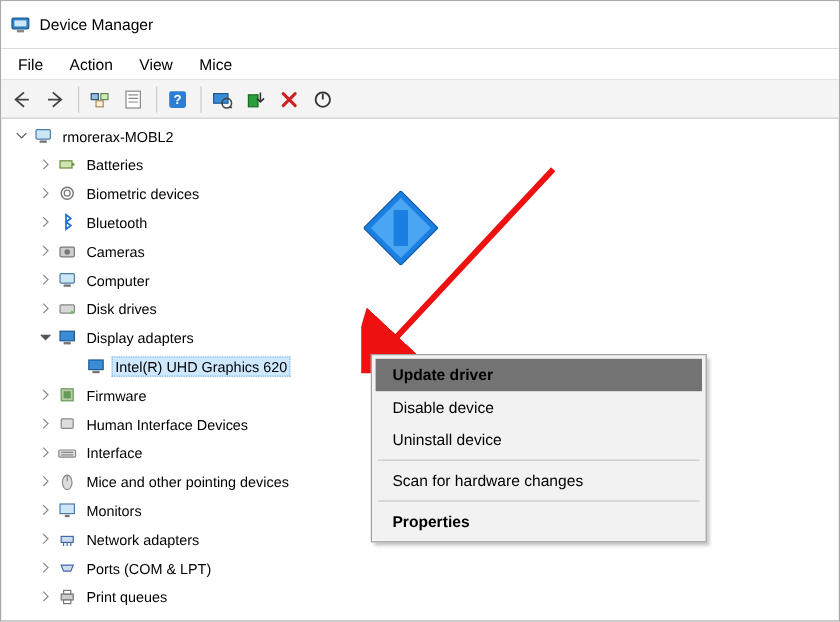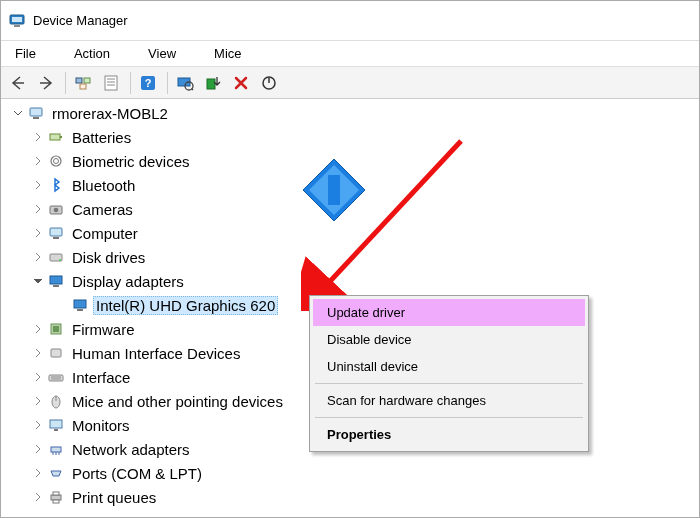--- a/index.html
+++ b/index.html
@@ -32,21 +32,21 @@
   .titlebar .title { font-size: 13px; }
 
   
   .menubar {
     display: flex;
     align-items: center;
     height: 26px;
     padding: 0 4px;
     border-bottom: 1px solid #ddd;
     background: #fff;
-    gap: 18px;
+    gap: 2px;
   }
   .menubar .menuitem {
     padding: 3px 10px;
     cursor: default;
   }
 
   
   .toolbar {
     display: flex;
     align-items: center;
@@ -99,40 +99,40 @@
     width: 18px; height: 18px;
     margin-right: 4px;
     display: flex; align-items: center; justify-content: center;
   }
   .tree-row.selected .label-wrap {
     background: #cde8ff;
     border: 1px dotted #7ab7e8;
     padding: 0 2px;
   }
   .label-wrap { padding: 0 3px; }
-  .label { font-size: 15px; }
+  .label { font-size: 12px; }
 
   
   .context-menu {
     position: absolute;
     left: 308px;
     top: 294px;
     width: 280px;
     background: #f2f2f2;
     border: 1px solid #a0a0a0;
     box-shadow: 3px 3px 3px rgba(0,0,0,.25);
     padding: 3px;
     z-index: 50;
   }
   .cm-item {
     padding: 6px 14px;
     font-size: 13px;
     cursor: default;
   }
-  .cm-item.highlight { background: #f0abfc; }
+  .cm-item.highlight { background: #737373; font-weight: bold; }
   .cm-sep { height: 1px; background: #c8c8c8; margin: 3px 2px; }
   .cm-item.bold { font-weight: bold; }
 
   
   .arrow-overlay {
     position: absolute;
     left: 300px; top: 130px;
     pointer-events: none;
     z-index: 40;
   }

